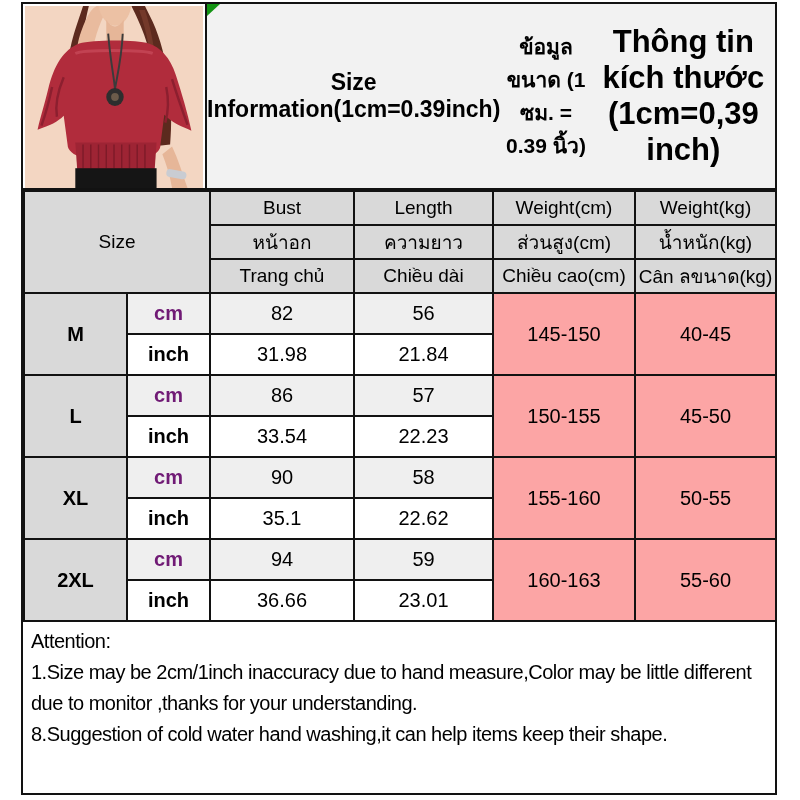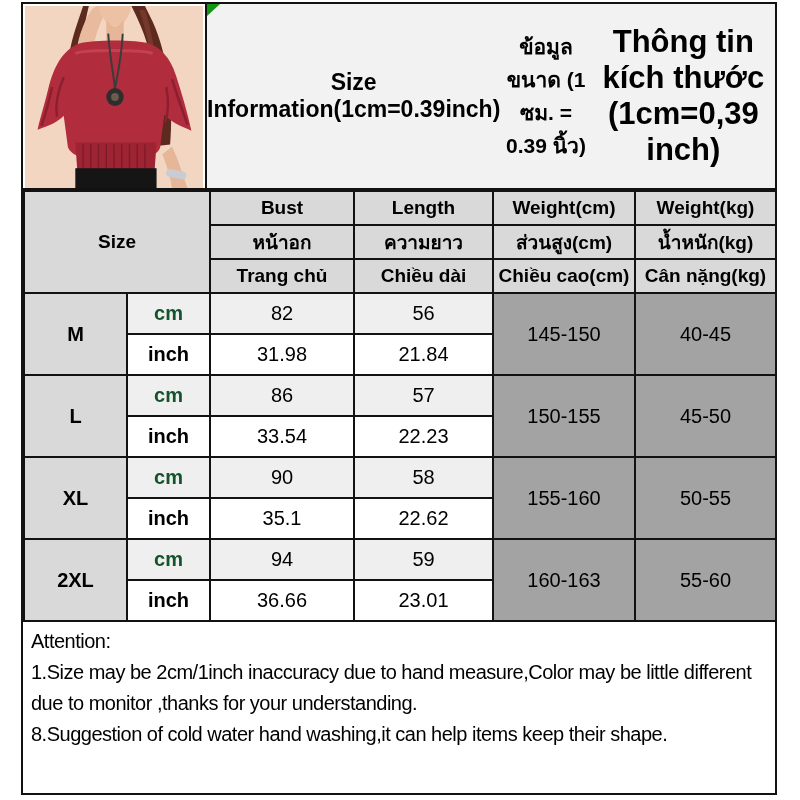--- a/index.html
+++ b/index.html
@@ -13,29 +13,29 @@
   .photo svg{width:100%;height:100%;display:block;}
   .info{flex:1;background:#f2f2f2;position:relative;display:flex;flex-direction:row;justify-content:center;align-items:center;text-align:center;font-weight:bold;}
   .info .line-en{font-size:23px;margin:3px 0;}
   .info .line-th{font-size:21px;margin:3px 0;}
   .info .line-vi{font-size:31px;margin:3px 0;}
   .corner{position:absolute;left:0;top:0;width:0;height:0;border-top:12px solid #149414;border-right:13px solid transparent;}
 
   
   table.size-table{border-collapse:collapse;width:100%;table-layout:fixed;flex:0 0 auto;}
   table.size-table td{border:2px solid #121212;text-align:center;vertical-align:middle;padding:0;overflow:hidden;}
-  tr.hdr td{background:#d9d9d9;font-weight:bold;font-size:19px;height:32px;}
+  tr.hdr td{background:#d9d9d9;font-weight:normal;font-size:19px;height:32px;}
   td.size-big{background:#d9d9d9;font-weight:bold;font-size:38px;}
   tr.data td{height:39px;font-size:20px;}
   td.size-letter{background:#d9d9d9;font-weight:bold;font-size:21px;}
   td.unit{font-weight:bold;font-size:19px;}
-  td.unit-cm{color:#14532d;}
+  td.unit-cm{color:#701a75;}
   tr.cm-row td.shade{background:#efefef;}
   tr.inch-row td{background:#ffffff;}
-  td.range{background:#a3a3a3;font-size:20px;}
+  td.range{background:#fca5a5;font-size:20px;}
 
   
   .attention{flex:1;padding:4px 14px 16px 8px;font-size:20px;letter-spacing:-0.5px;line-height:1.55;background:#fff;}
 </style>
 </head>
 <body>
 
 <div class="page">
   <div class="frame">
 
@@ -98,21 +98,21 @@
         <tr class="hdr">
           <td>หน้าอก</td>
           <td>ความยาว</td>
           <td>ส่วนสูง(cm)</td>
           <td>น้ำหนัก(kg)</td>
         </tr>
         <tr class="hdr">
           <td>Trang chủ</td>
           <td>Chiều dài</td>
           <td>Chiều cao(cm)</td>
-          <td>Cân nặng(kg)</td>
+          <td>Cân ลขนาด(kg)</td>
         </tr>
 
         <tr class="data cm-row">
           <td rowspan="2" class="size-letter">M</td>
           <td class="unit unit-cm shade">cm</td>
           <td class="shade">82</td>
           <td class="shade">56</td>
           <td rowspan="2" class="range">145-150</td>
           <td rowspan="2" class="range">40-45</td>
         </tr>

